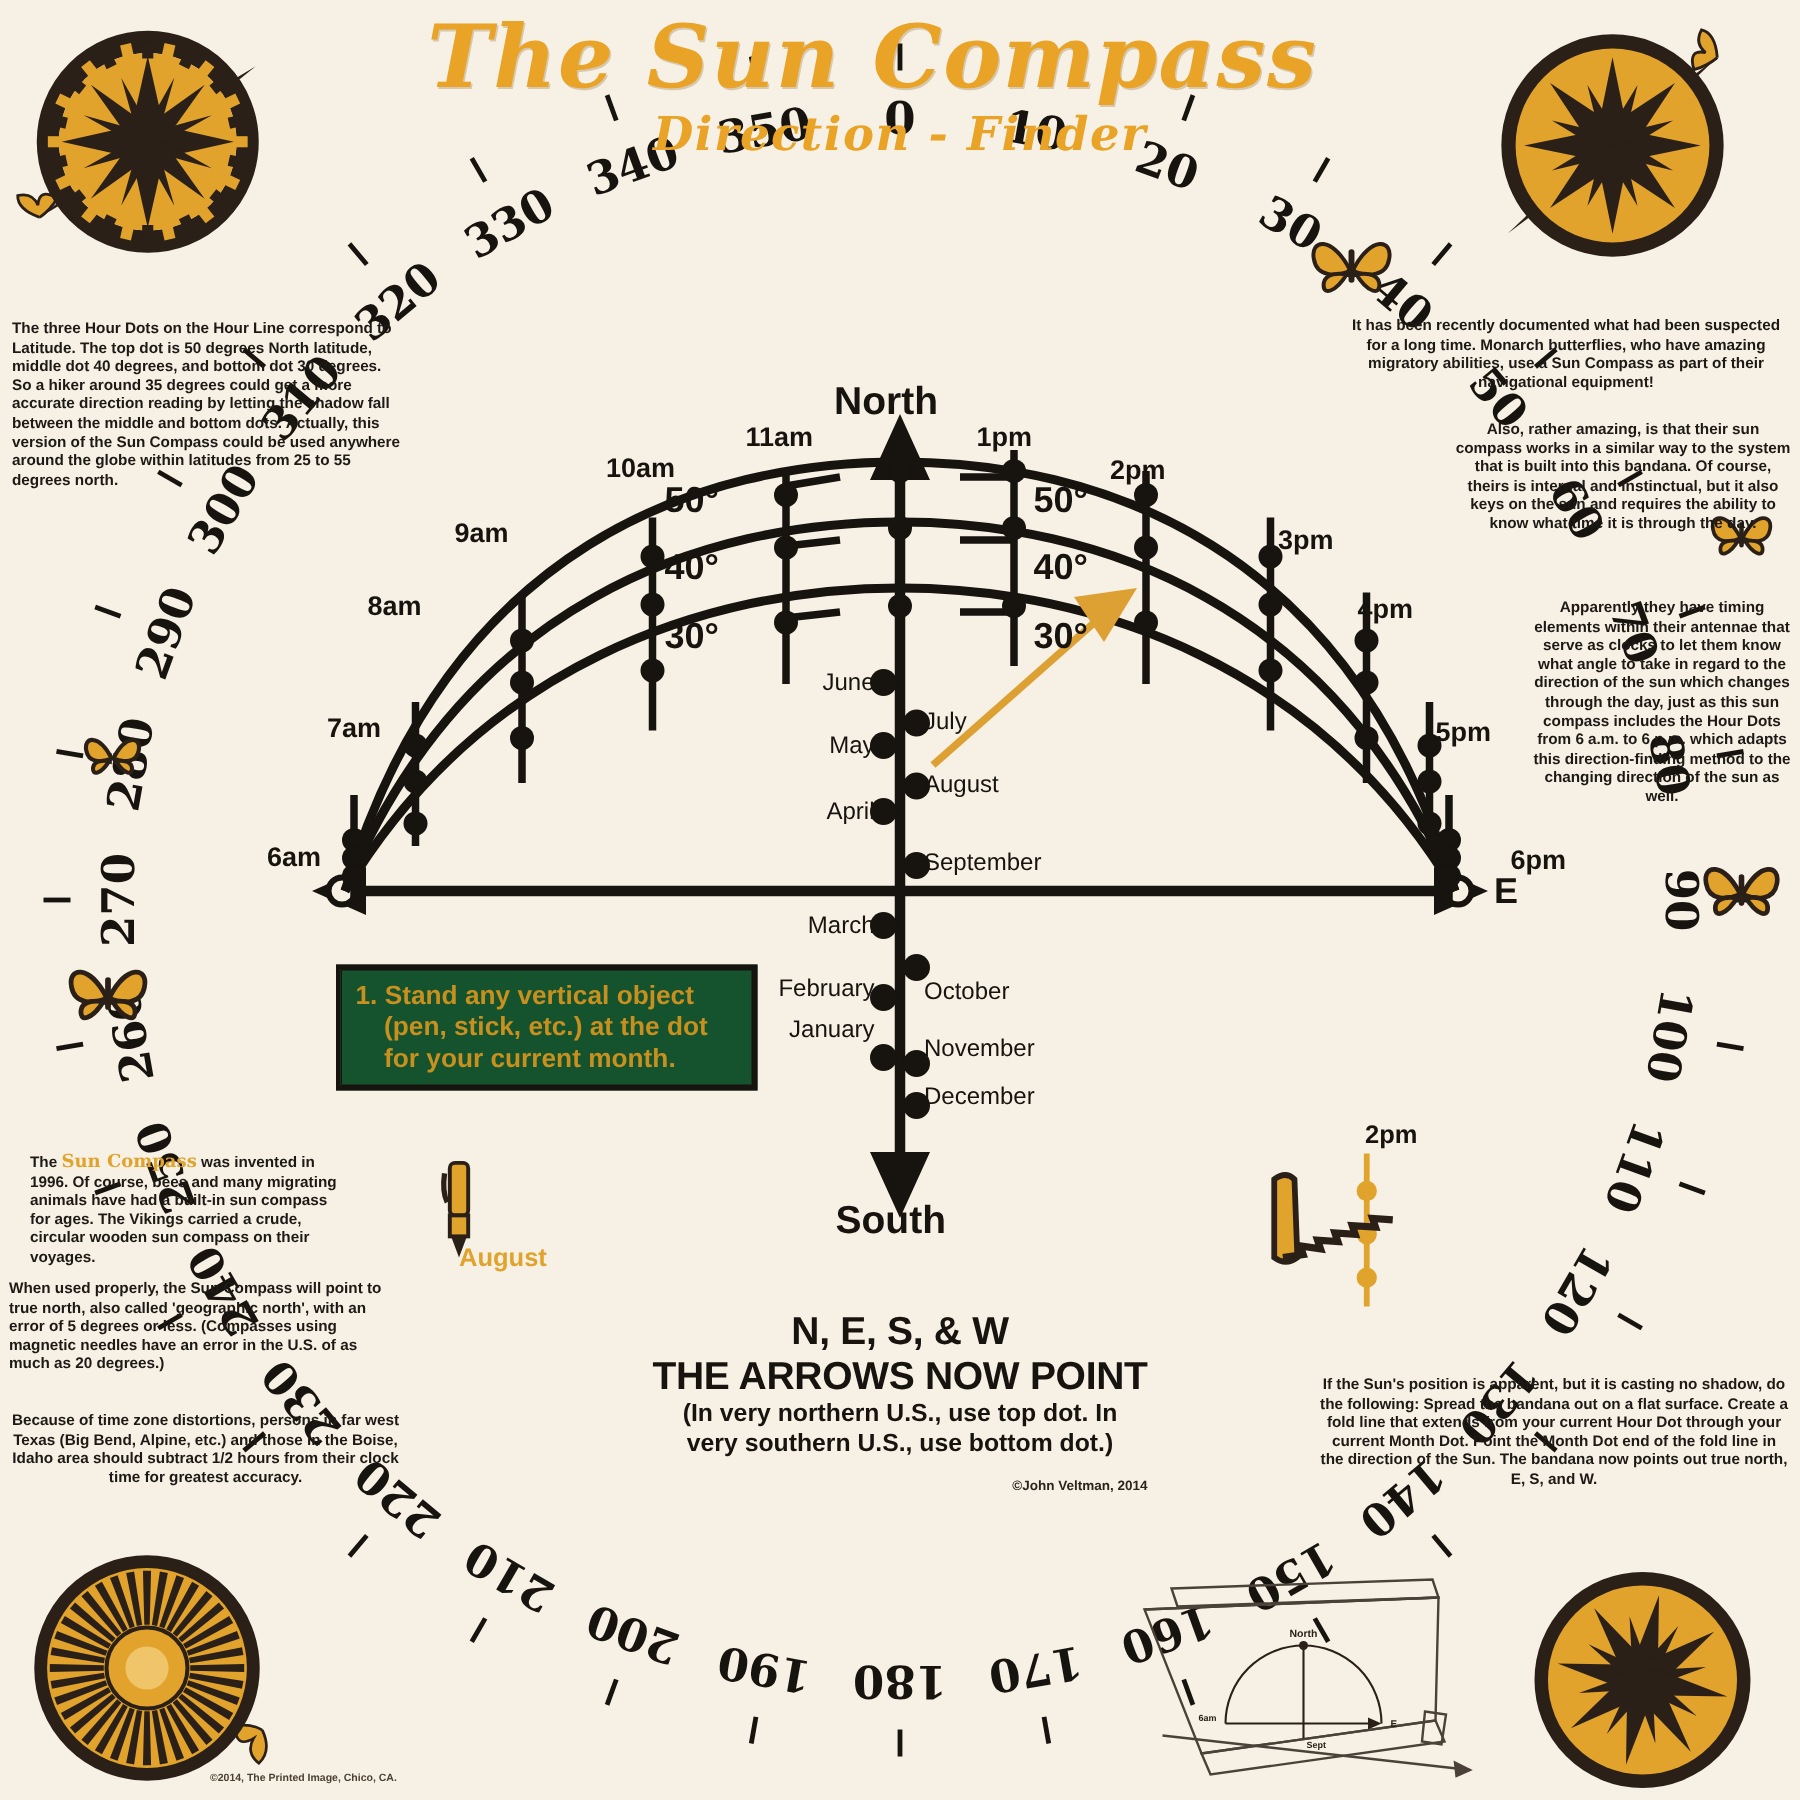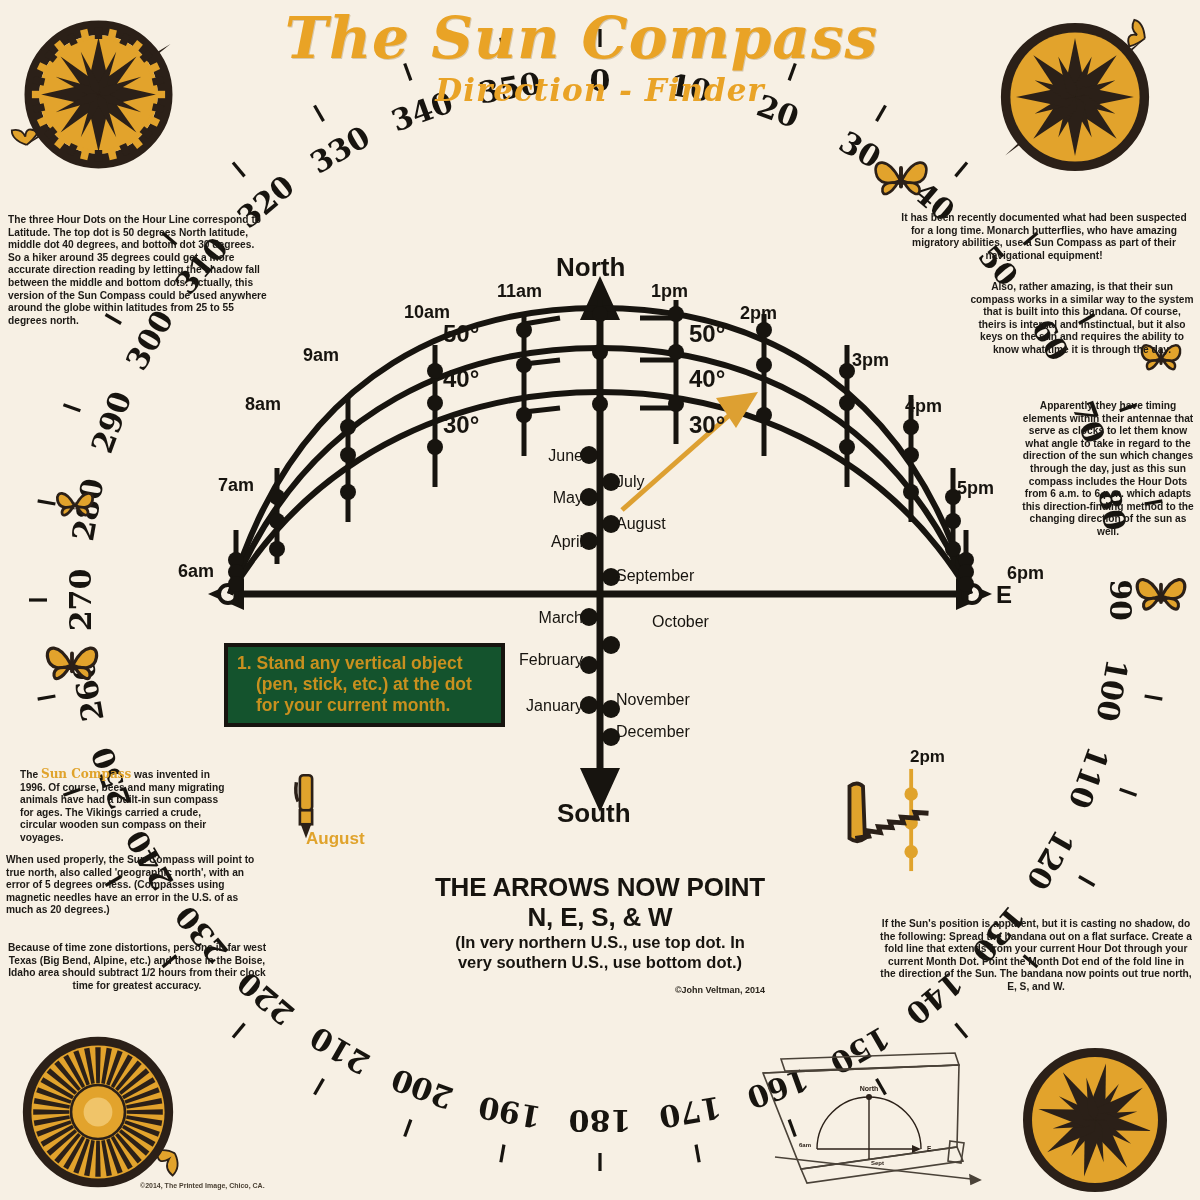--- a/index.html
+++ b/index.html
@@ -515,26 +515,26 @@
 
   <div class="abs card-label" style="left:556px;top:252px;">North</div>
   <div class="abs card-label" style="left:557px;top:798px;">South</div>
   <div class="abs card-label small" style="left:996px;top:581px;">E</div>
 
   <div class="abs mo-label" style="left:455px;top:447px;width:128px;text-align:right;">June</div>
   <div class="abs mo-label" style="left:455px;top:489px;width:128px;text-align:right;">May</div>
   <div class="abs mo-label" style="left:455px;top:533px;width:128px;text-align:right;">April</div>
   <div class="abs mo-label" style="left:455px;top:609px;width:128px;text-align:right;">March</div>
   <div class="abs mo-label" style="left:455px;top:651px;width:128px;text-align:right;">February</div>
-  <div class="abs mo-label" style="left:455px;top:697px;width:128px;text-align:right;">January</div>
+  <div class="abs mo-label" style="left:455px;top:678px;width:128px;text-align:right;">January</div>
 
   <div class="abs mo-label" style="left:616px;top:473px;">July</div>
   <div class="abs mo-label" style="left:616px;top:515px;">August</div>
   <div class="abs mo-label" style="left:616px;top:567px;">September</div>
-  <div class="abs mo-label" style="left:616px;top:613px;margin-left:36px;">October</div>
+  <div class="abs mo-label" style="left:616px;top:653px;">October</div>
   <div class="abs mo-label" style="left:616px;top:691px;">November</div>
   <div class="abs mo-label" style="left:616px;top:723px;">December</div>
 
   <div class="abs instr-box" style="left:224px;top:643px;width:255px;">
     <div class="ln">1. Stand any vertical object</div>
     <div class="ln ind">(pen, stick, etc.) at the dot</div>
     <div class="ln ind">for your current month.</div>
   </div>
 
 
@@ -553,22 +553,22 @@
     <circle cx="78" cy="58" r="7" fill="#e0a32c"></circle>
     <circle cx="78" cy="88" r="7" fill="#e0a32c"></circle>
 
     <path d="M14,20 q8,-6 14,0 l2,54 q-8,6 -16,0 Z" fill="#e0a32c" stroke="#2b2018" stroke-width="4"></path>
 
     <path d="M20,74 L34,72 L32,66 L46,68 L44,62 L58,63 L56,57 L70,58 L68,52 L84,53 L82,47 L96,48" fill="none" stroke="#2b2018" stroke-width="5" stroke-linejoin="miter"></path>
   </svg>
   <div class="abs pm-label" style="left:910px;top:747px;">2pm</div>
 
   <div class="abs" id="arrows-head">
+    <div>N, E, S, &amp; W</div>
     <div>THE ARROWS NOW POINT</div>
-    <div>N, E, S, &amp; W</div>
   </div>
   <div class="abs" id="arrows-sub">
     <div>(In very northern U.S., use top dot. In</div>
     <div>very southern U.S., use bottom dot.)</div>
   </div>
   <div class="abs" id="copyright">©John Veltman, 2014</div>
   <div class="abs" id="print-credit">©2014, The Printed Image, Chico, CA.</div>
 
   <svg class="abs" style="left:745px;top:1035px;" width="260" height="160" viewBox="0 0 260 160">
     <g stroke="#4a4238" stroke-width="1.6" fill="none">

